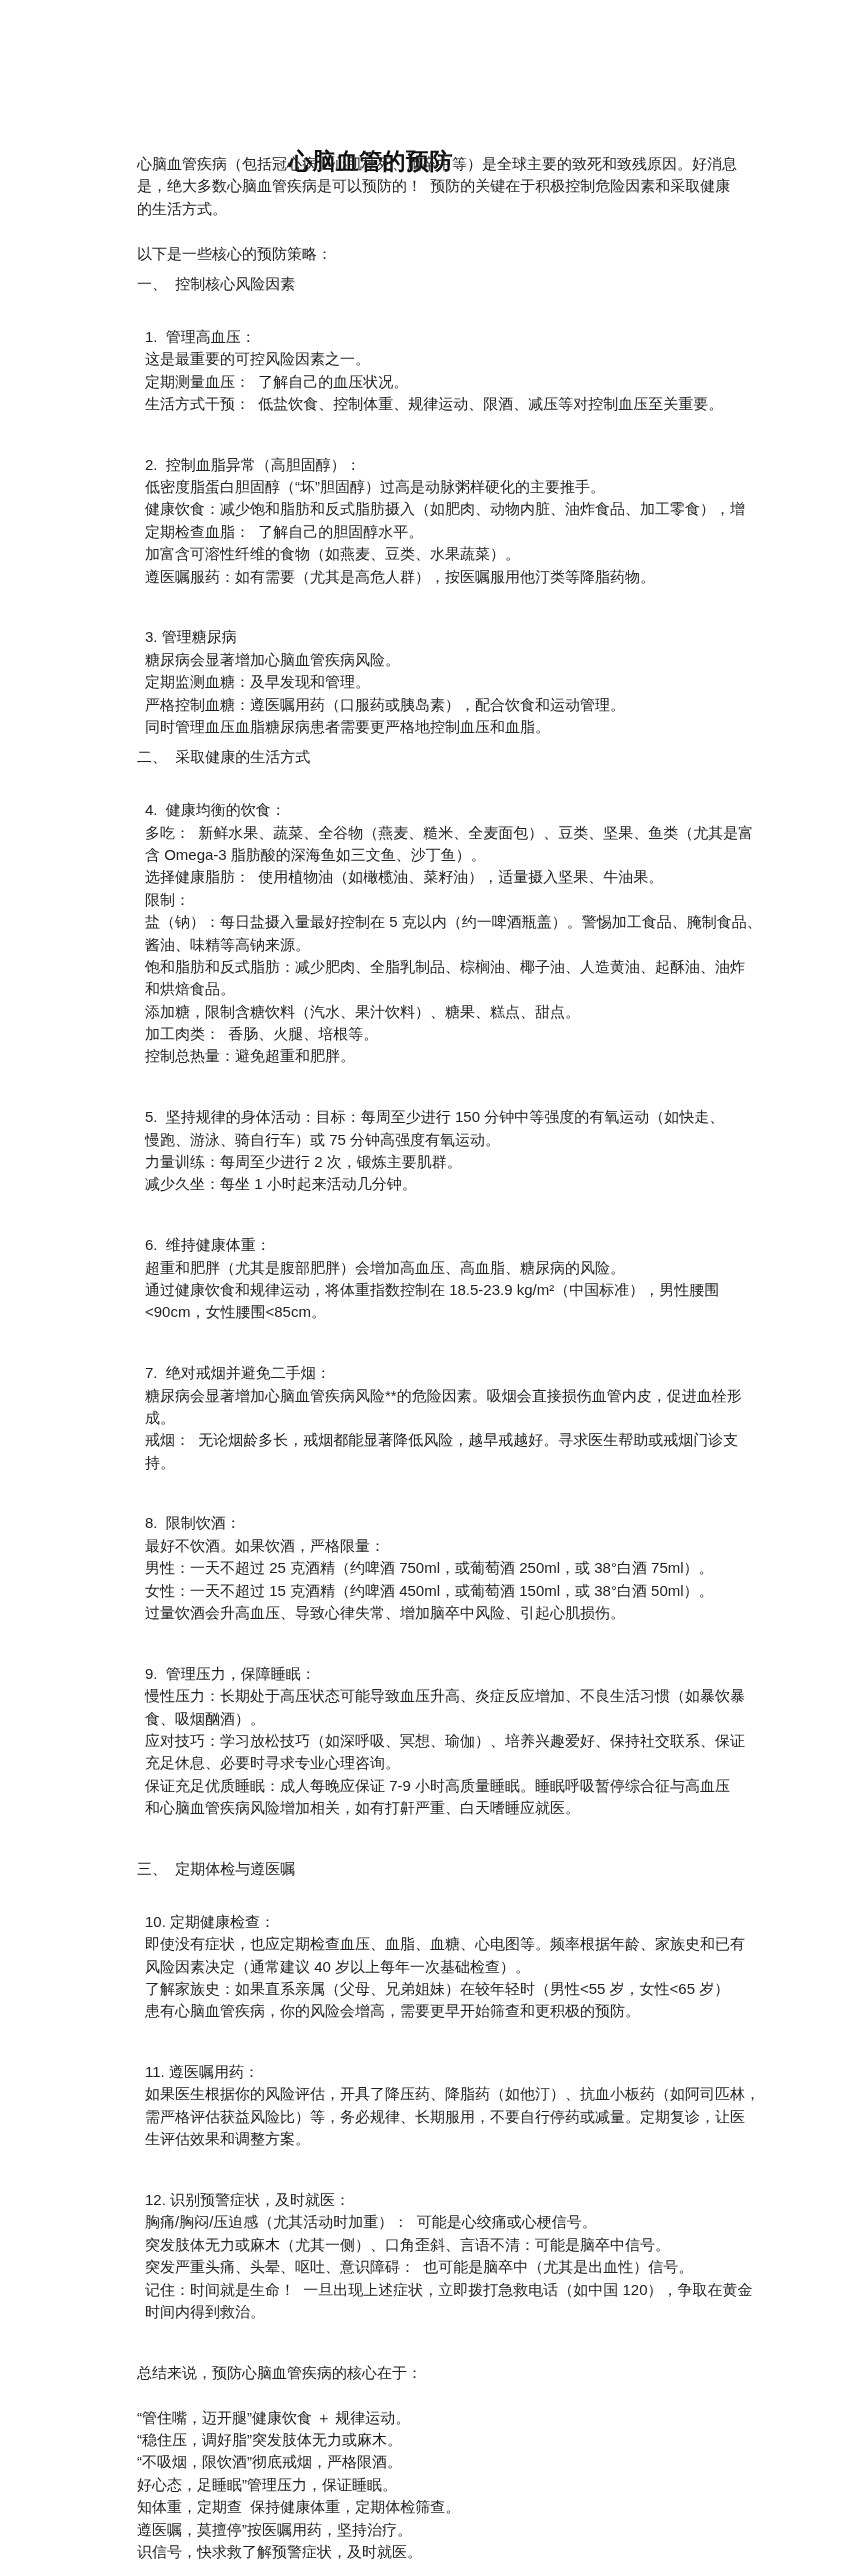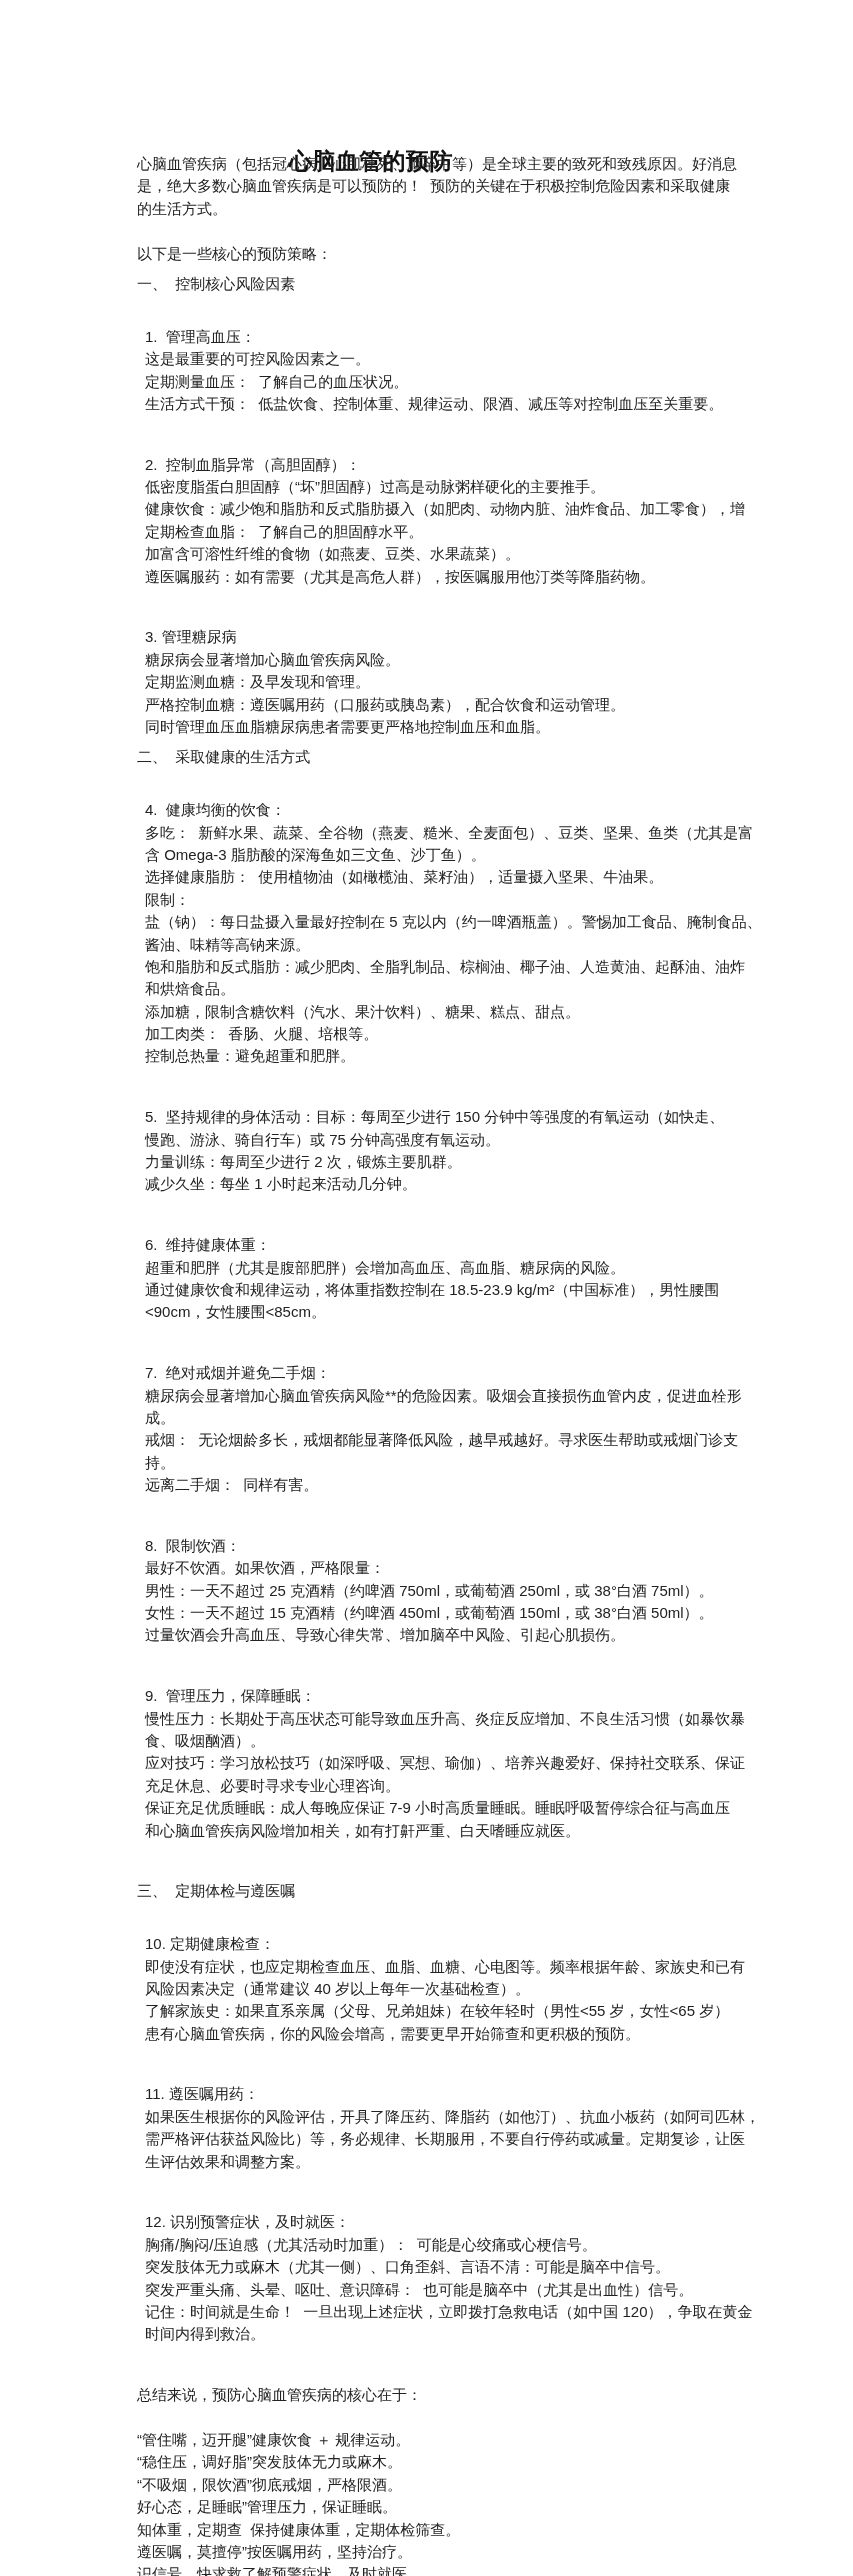--- a/index.html
+++ b/index.html
@@ -103,21 +103,20 @@
       <div class="ln">&lt;90cm，女性腰围&lt;85cm。</div>
     </div>
     <div class="ln"></div>
 
     <div class="item">
       <div class="ln">7.  绝对戒烟并避免二手烟：</div>
       <div class="ln">糖尿病会显著增加心脑血管疾病风险**的危险因素。吸烟会直接损伤血管内皮，促进血栓形</div>
       <div class="ln">成。</div>
       <div class="ln">戒烟：  无论烟龄多长，戒烟都能显著降低风险，越早戒越好。寻求医生帮助或戒烟门诊支</div>
       <div class="ln">持。</div>
-      <div class="ln">远离二手烟：  同样有害。</div>
     </div>
     <div class="ln"></div>
 
     <div class="item">
       <div class="ln">8.  限制饮酒：</div>
       <div class="ln">最好不饮酒。如果饮酒，严格限量：</div>
       <div class="ln">男性：一天不超过 25 克酒精（约啤酒 750ml，或葡萄酒 250ml，或 38°白酒 75ml）。</div>
       <div class="ln">女性：一天不超过 15 克酒精（约啤酒 450ml，或葡萄酒 150ml，或 38°白酒 50ml）。</div>
       <div class="ln">过量饮酒会升高血压、导致心律失常、增加脑卒中风险、引起心肌损伤。</div>
     </div>

